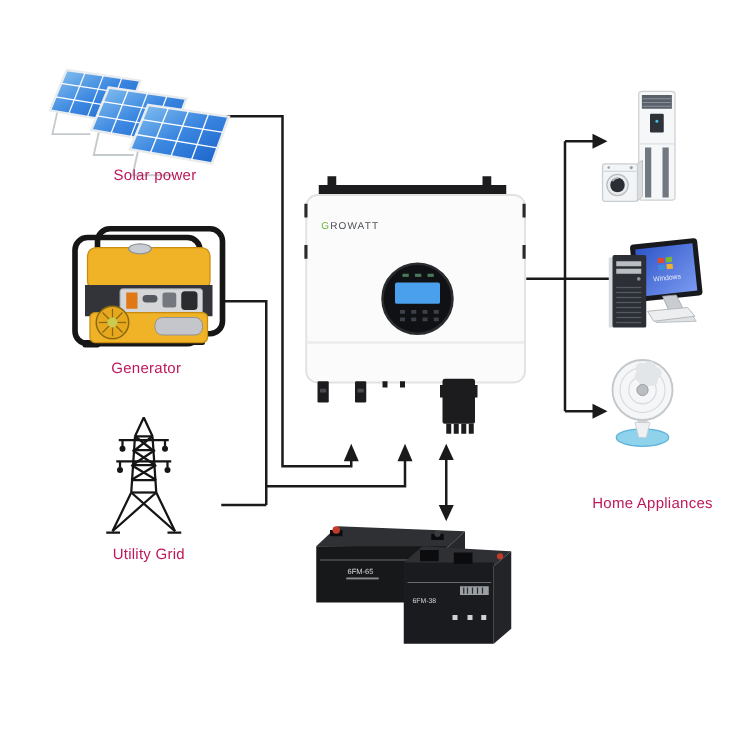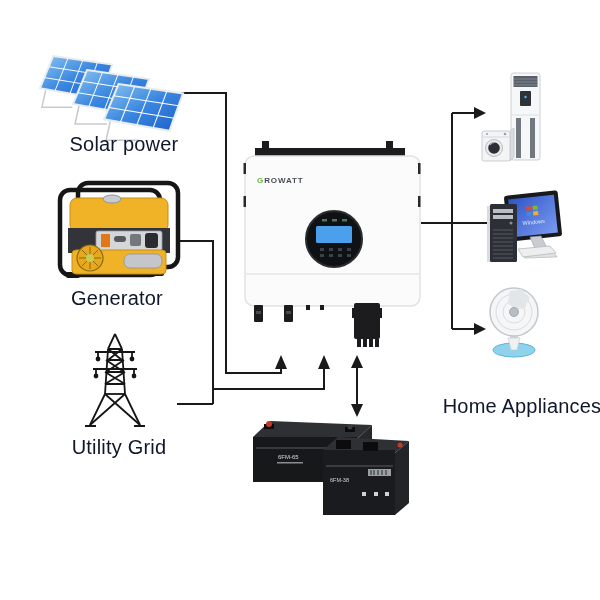--- a/index.html
+++ b/index.html
@@ -3,25 +3,25 @@
 <meta charset="utf-8">
 <style>
   html,body{margin:0;padding:0;background:#fff;}
   .canvas{
     position:relative;width:600px;height:600px;background:#ffffff;overflow:hidden;
     font-family:"Liberation Sans",sans-serif;
   }
   .canvas svg{position:absolute;left:0;top:0;}
   .node-label{
     position:absolute;width:160px;text-align:center;
-    font-size:20px;color:#0f172a;letter-spacing:0.2px;
+    font-size:12px;color:#be185d;letter-spacing:0.2px;
   }
   .brand-logo{
     position:absolute;left:257px;top:176px;
-    font-size:8px;font-weight:bold;letter-spacing:0.9px;color:#4a4f54;
+    font-size:8px;font-weight:normal;letter-spacing:0.9px;color:#4a4f54;
   }
   .brand-logo .g{color:#6db33f;}
   .lbl-solar{left:44px;top:133px;}
   .lbl-generator{left:37px;top:287px;}
   .lbl-utility{left:39px;top:436px;}
   .lbl-appliances{left:442px;top:395px;}
   .lbl-battery{left:259px;top:523px;}
 </style>
 </head>
 <body>

